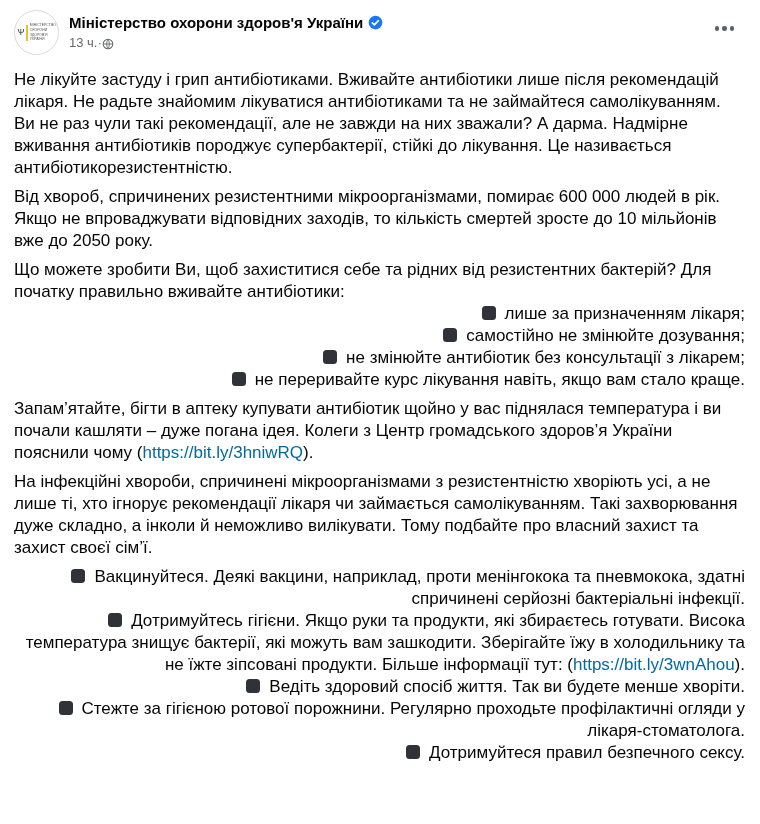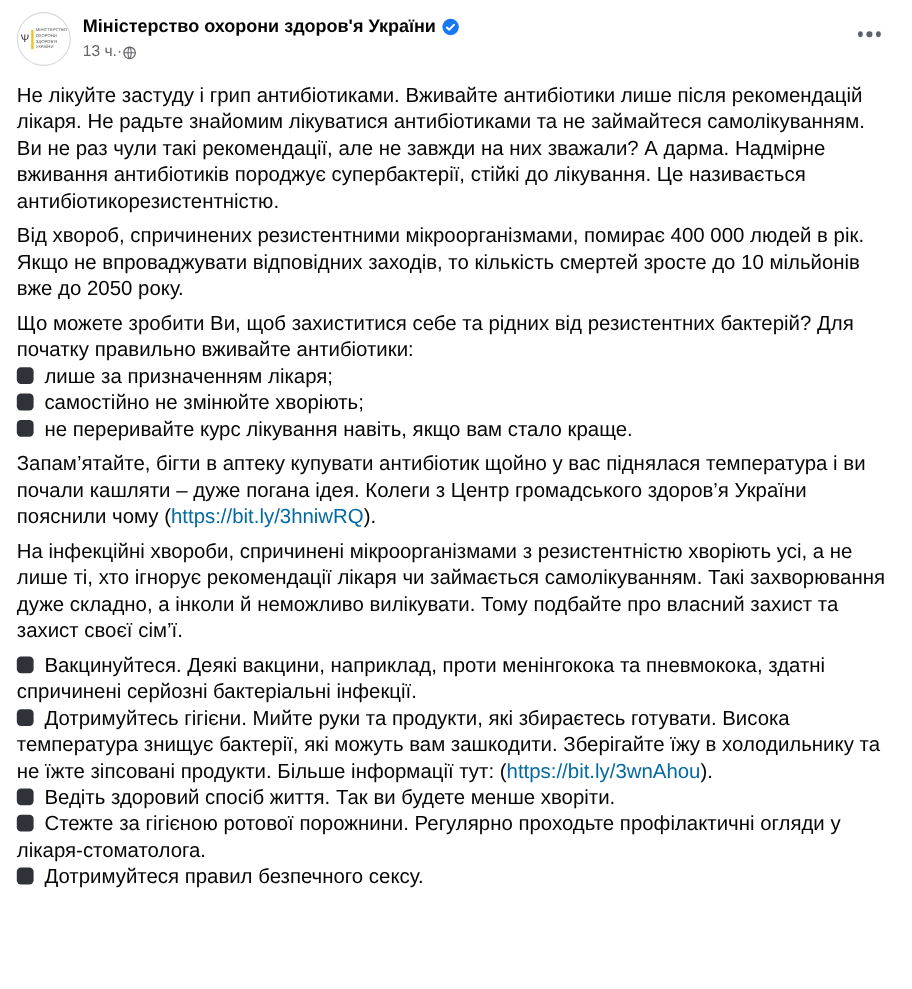--- a/index.html
+++ b/index.html
@@ -47,21 +47,21 @@
     background: none; border: none;
   }
   .more-btn .dot { width: 4.5px; height: 4.5px; border-radius: 50%; background: #5b626c; }
 
   
   .post-body { margin-top: 14px; font-size: 17px; line-height: 22px; color: #050505; }
   .post-body p { margin: 4px 0 7px 0; }
   .post-body p.no-gap { margin-bottom: 0; }
   .post-body a.inline-link { color: #0369a1; text-decoration: none; cursor: pointer; }
 
-  .bullet-row { margin: 0; }
+  .bullet-row { margin: 0; text-align: right; }
   .sq {
     display: inline-block; width: 14px; height: 14px;
     background: #2f3339; border-radius: 3.5px;
     vertical-align: -1px; margin-right: 9px;
   }
   .list-block { margin: 0 0 7px 0; }
   .list-block.tight { margin-bottom: 0; }
 </style>
 </head>
 <body>
@@ -103,46 +103,49 @@
   <button class="more-btn">
     <span class="dot"></span>
     <span class="dot"></span>
     <span class="dot"></span>
   </button>
 
   <div class="post-body">
 
     <p>Не лікуйте застуду і грип антибіотиками. Вживайте антибіотики лише після рекомендацій лікаря. Не радьте знайомим лікуватися антибіотиками та не займайтеся самолікуванням. Ви не раз чули такі рекомендації, але не завжди на них зважали? А дарма. Надмірне вживання антибіотиків породжує супербактерії, стійкі до лікування. Це називається антибіотикорезистентністю.</p>
 
-    <p>Від хвороб, спричинених резистентними мікроорганізмами, помирає 400 000 людей в рік. Якщо не впроваджувати відповідних заходів, то кількість смертей зросте до 10 мільйонів вже до 2050 року.</p>
+    <p>Від хвороб, спричинених резистентними мікроорганізмами, помирає 600 000 людей в рік. Якщо не впроваджувати відповідних заходів, то кількість смертей зросте до 10 мільйонів вже до 2050 року.</p>
 
     <p class="no-gap">Що можете зробити Ви, щоб захиститися себе та рідних від резистентних бактерій? Для початку правильно вживайте антибіотики:</p>
 
     <div class="list-block">
       <div class="bullet-row">
         <span class="sq"></span><span>лише за призначенням лікаря;</span>
       </div>
       <div class="bullet-row">
-        <span class="sq"></span><span>самостійно не змінюйте хворіють;</span>
+        <span class="sq"></span><span>самостійно не змінюйте дозування;</span>
+      </div>
+      <div class="bullet-row">
+        <span class="sq"></span><span>не змінюйте антибіотик без консультації з лікарем;</span>
       </div>
       <div class="bullet-row">
         <span class="sq"></span><span>не переривайте курс лікування навіть, якщо вам стало краще.</span>
       </div>
     </div>
 
     <p><span>Запам’ятайте, бігти в аптеку купувати антибіотик щойно у вас піднялася температура і ви почали кашляти – дуже погана ідея. Колеги з Центр громадського здоров’я України пояснили чому (</span><a class="inline-link">https://bit.ly/3hniwRQ</a><span>).</span></p>
 
     <p>На інфекційні хвороби, спричинені мікроорганізмами з резистентністю хворіють усі, а не лише ті, хто ігнорує рекомендації лікаря чи займається самолікуванням. Такі захворювання дуже складно, а інколи й неможливо вилікувати. Тому подбайте про власний захист та захист своєї сім’ї.</p>
 
     <div class="list-block tight">
       <div class="bullet-row">
         <span class="sq"></span><span>Вакцинуйтеся. Деякі вакцини, наприклад, проти менінгокока та пневмокока, здатні спричинені серйозні бактеріальні інфекції.</span>
       </div>
       <div class="bullet-row">
-        <span class="sq"></span><span>Дотримуйтесь гігієни. Мийте руки та продукти, які збираєтесь готувати. Висока температура знищує бактерії, які можуть вам зашкодити. Зберігайте їжу в холодильнику та не їжте зіпсовані продукти. Більше інформації тут: (</span><a class="inline-link">https://bit.ly/3wnAhou</a><span>).</span>
+        <span class="sq"></span><span>Дотримуйтесь гігієни. Якщо руки та продукти, які збираєтесь готувати. Висока температура знищує бактерії, які можуть вам зашкодити. Зберігайте їжу в холодильнику та не їжте зіпсовані продукти. Більше інформації тут: (</span><a class="inline-link">https://bit.ly/3wnAhou</a><span>).</span>
       </div>
       <div class="bullet-row">
         <span class="sq"></span><span>Ведіть здоровий спосіб життя. Так ви будете менше хворіти.</span>
       </div>
       <div class="bullet-row">
         <span class="sq"></span><span>Стежте за гігієною ротової порожнини. Регулярно проходьте профілактичні огляди у лікаря-стоматолога.</span>
       </div>
       <div class="bullet-row">
         <span class="sq"></span><span>Дотримуйтеся правил безпечного сексу.</span>
       </div>

